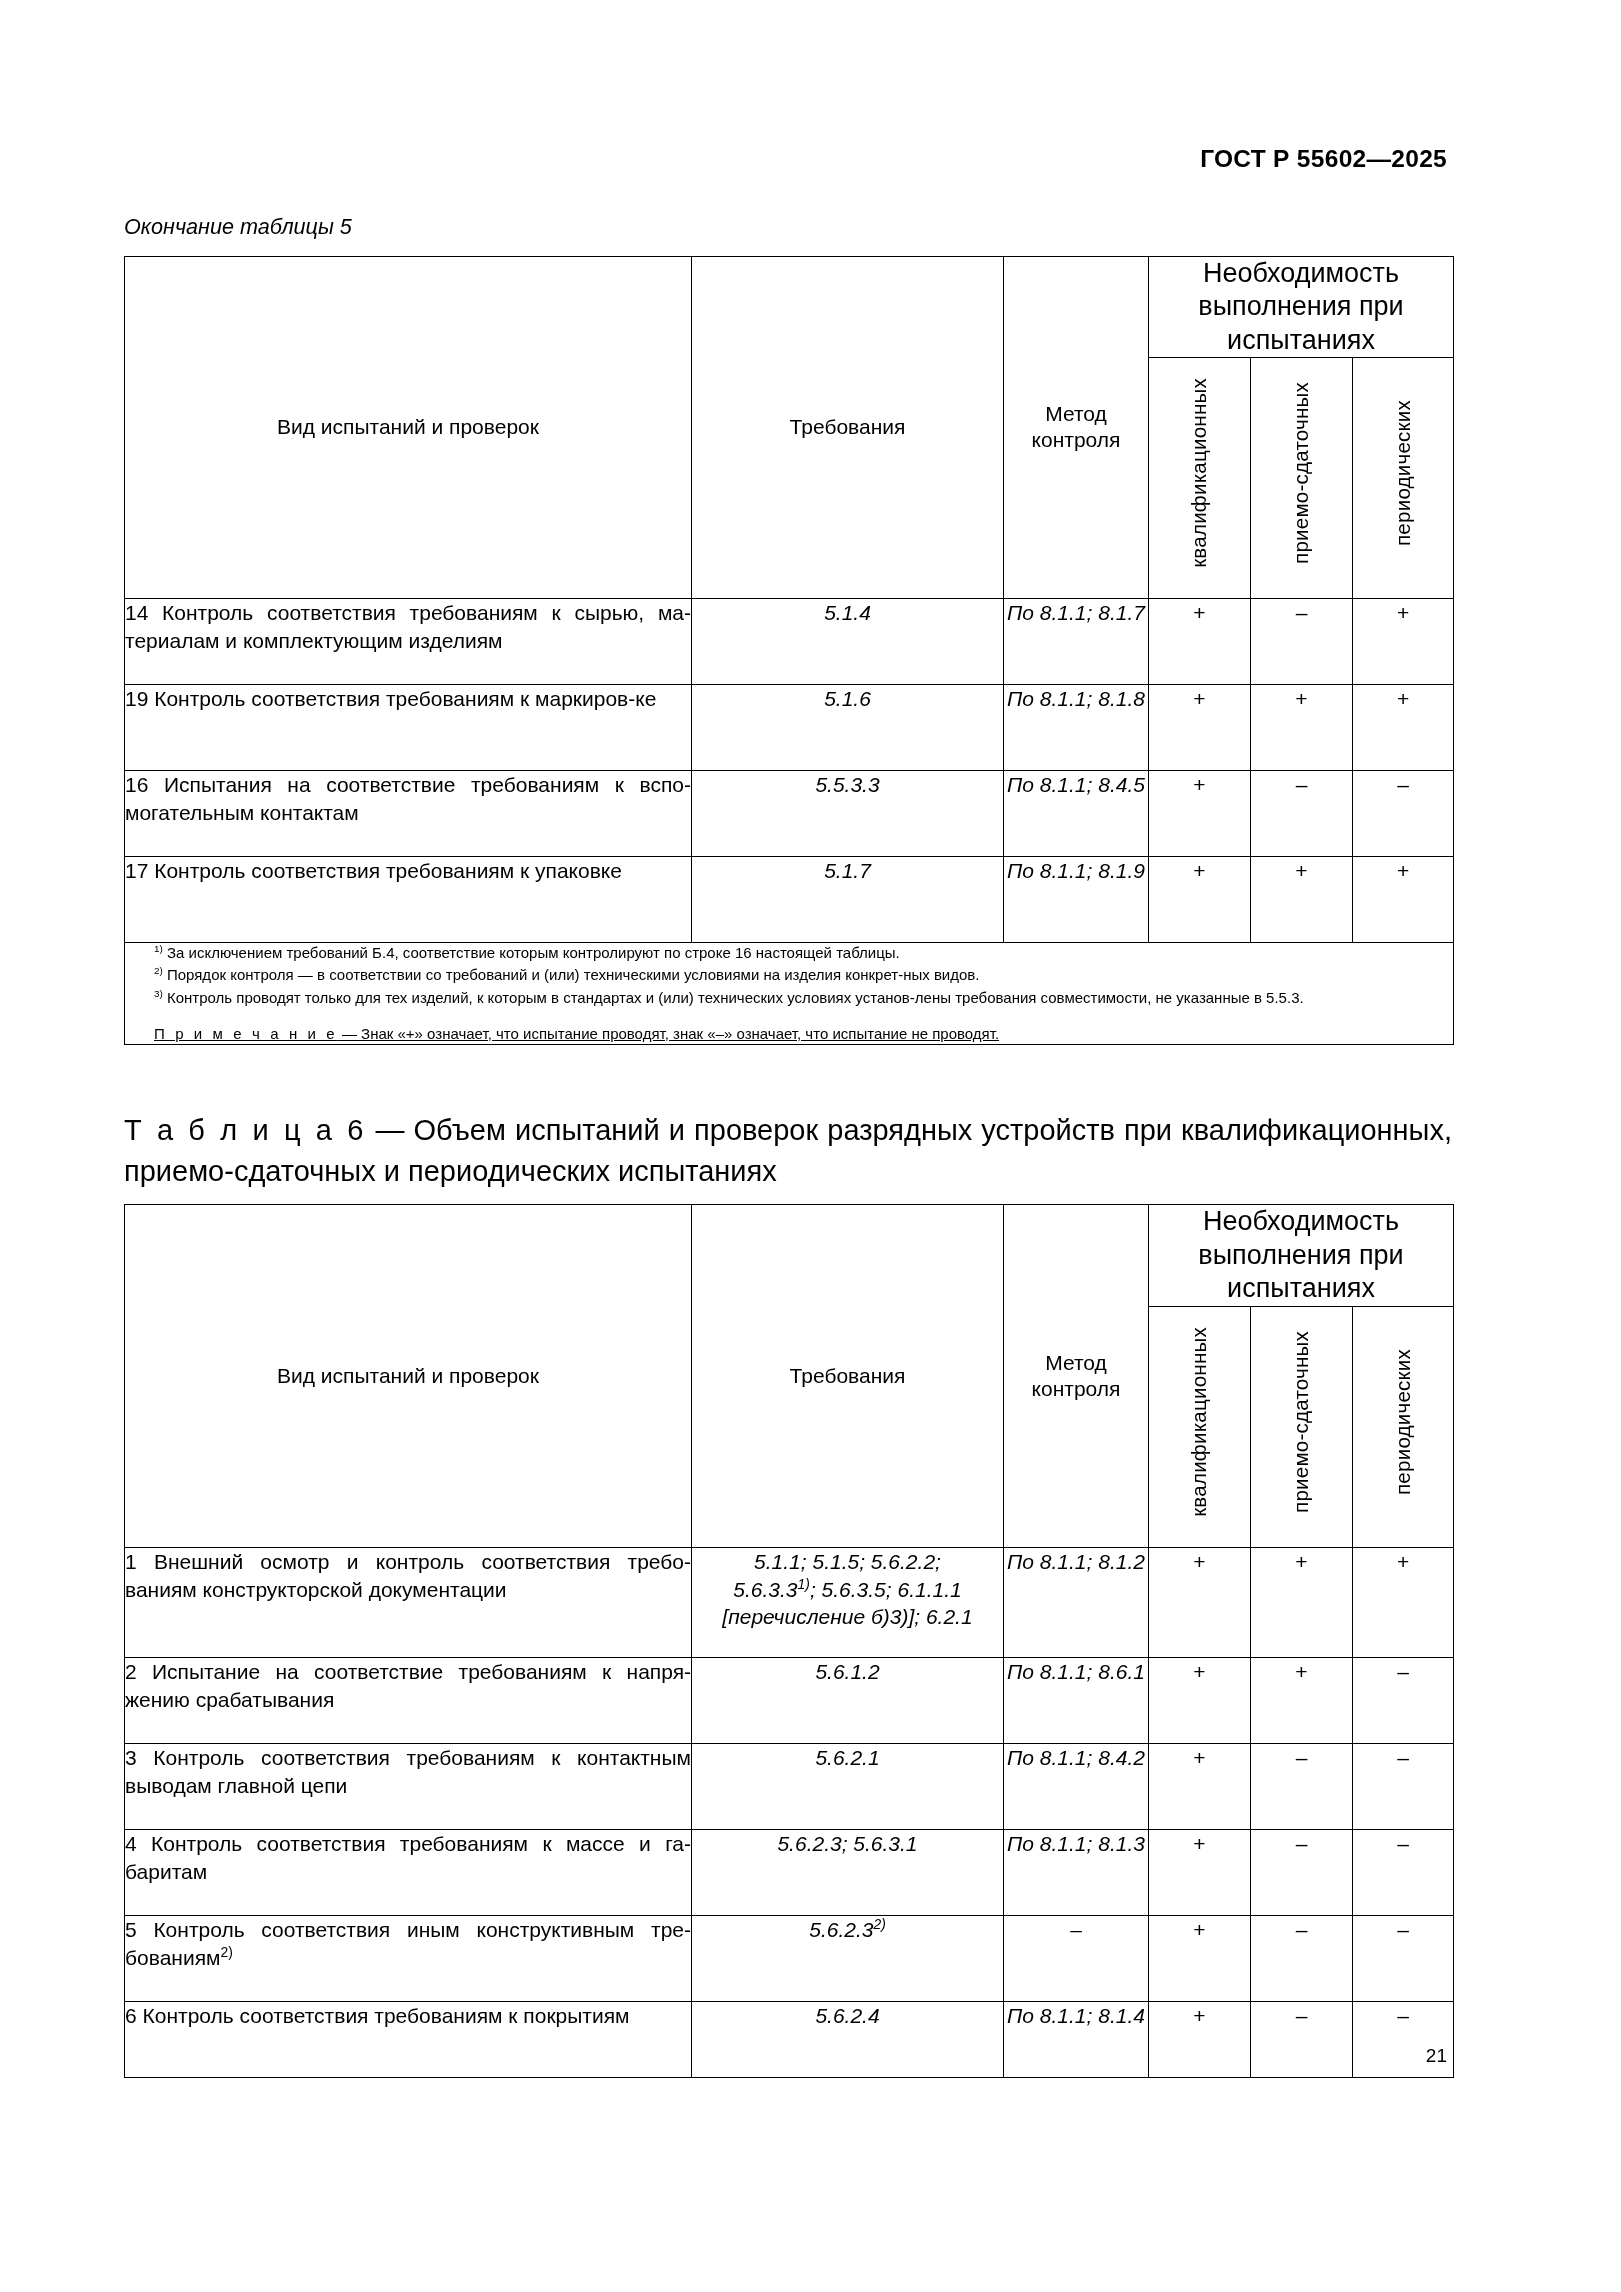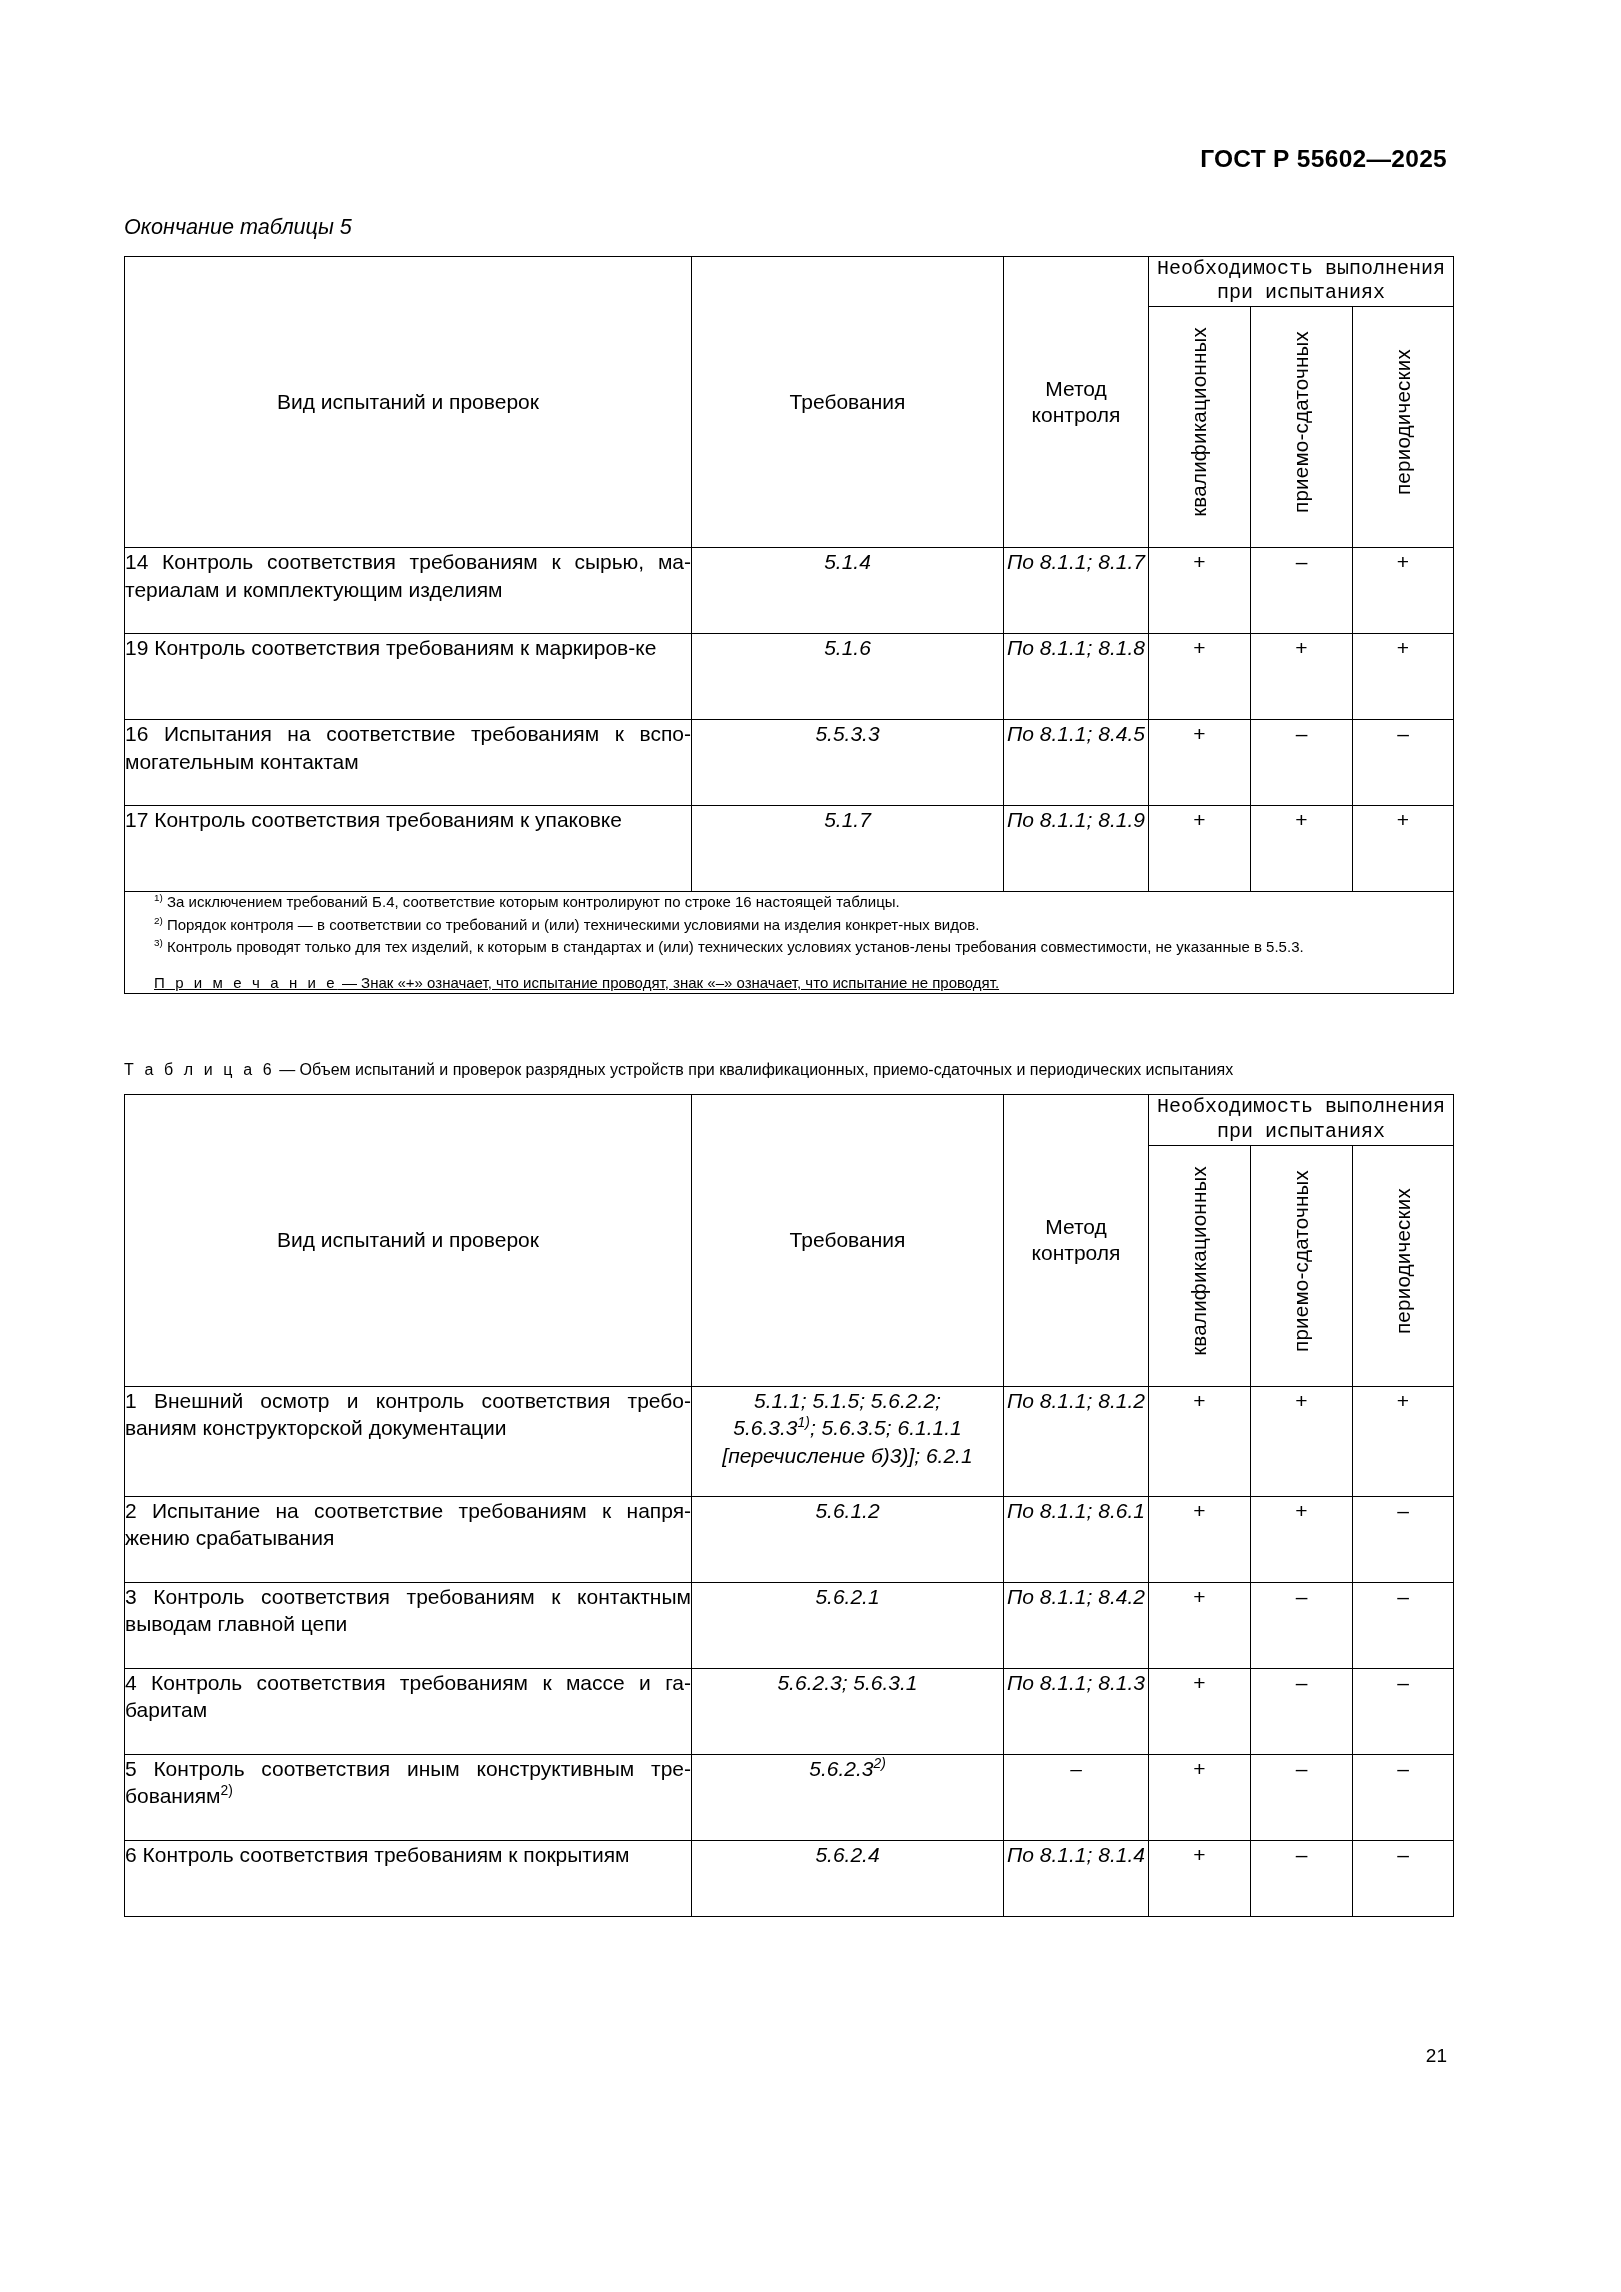--- a/index.html
+++ b/index.html
@@ -45,21 +45,21 @@
   }
 
   .table-continuation {
     font-style: italic;
     font-size: 21.6px;
     margin: 0 0 15.7px 0;
     line-height: 1.2;
   }
 
   .table-caption {
-    font-size: 16px;
+    font-size: 29px;
     line-height: 1.42;
     margin: 0 0 11.8px 0;
     text-align: justify;
   }
   .table-caption .spaced {
     letter-spacing: 3.1px;
   }
 
   
   table.gost {
@@ -73,25 +73,24 @@
     vertical-align: top;
     padding: 0;
     font-weight: normal;
   }
   table.gost thead td {
     text-align: center;
     vertical-align: middle;
   }
 
   .hdr-group {
-    font-size: 20px;
+    font-size: 27px;
     line-height: 1.24;
     padding: 11.8px 7.8px 7.8px 7.8px;
     text-align: center;
-    font-family: Liberation Mono, monospace;
   }
   .hdr-main {
     font-size: 21px;
     line-height: 1.25;
     text-align: center;
     vertical-align: middle;
     padding: 5.9px 9.8px;
   }
   .hdr-rot {
     padding: 0;

